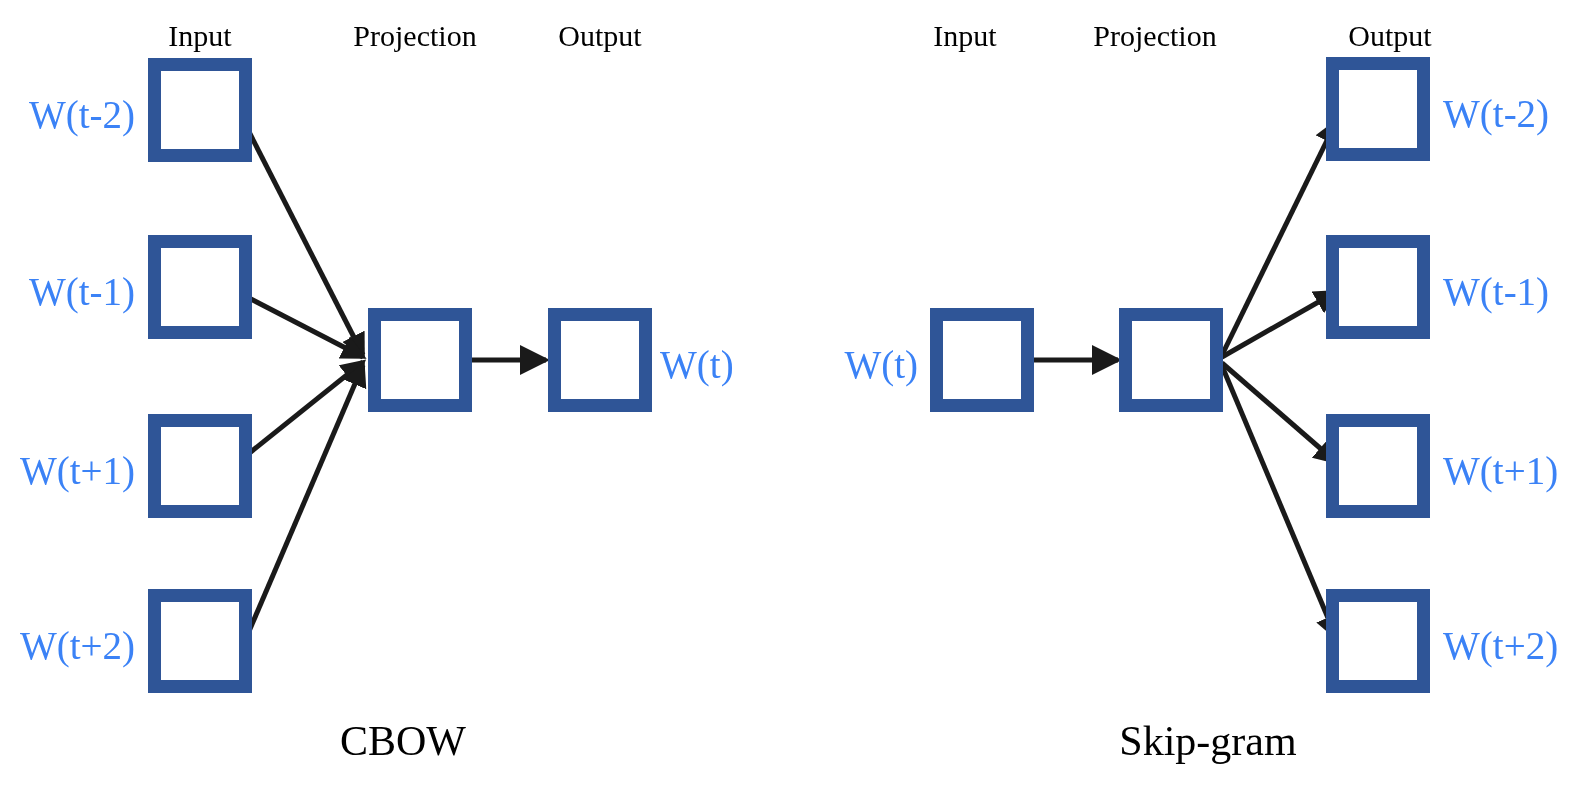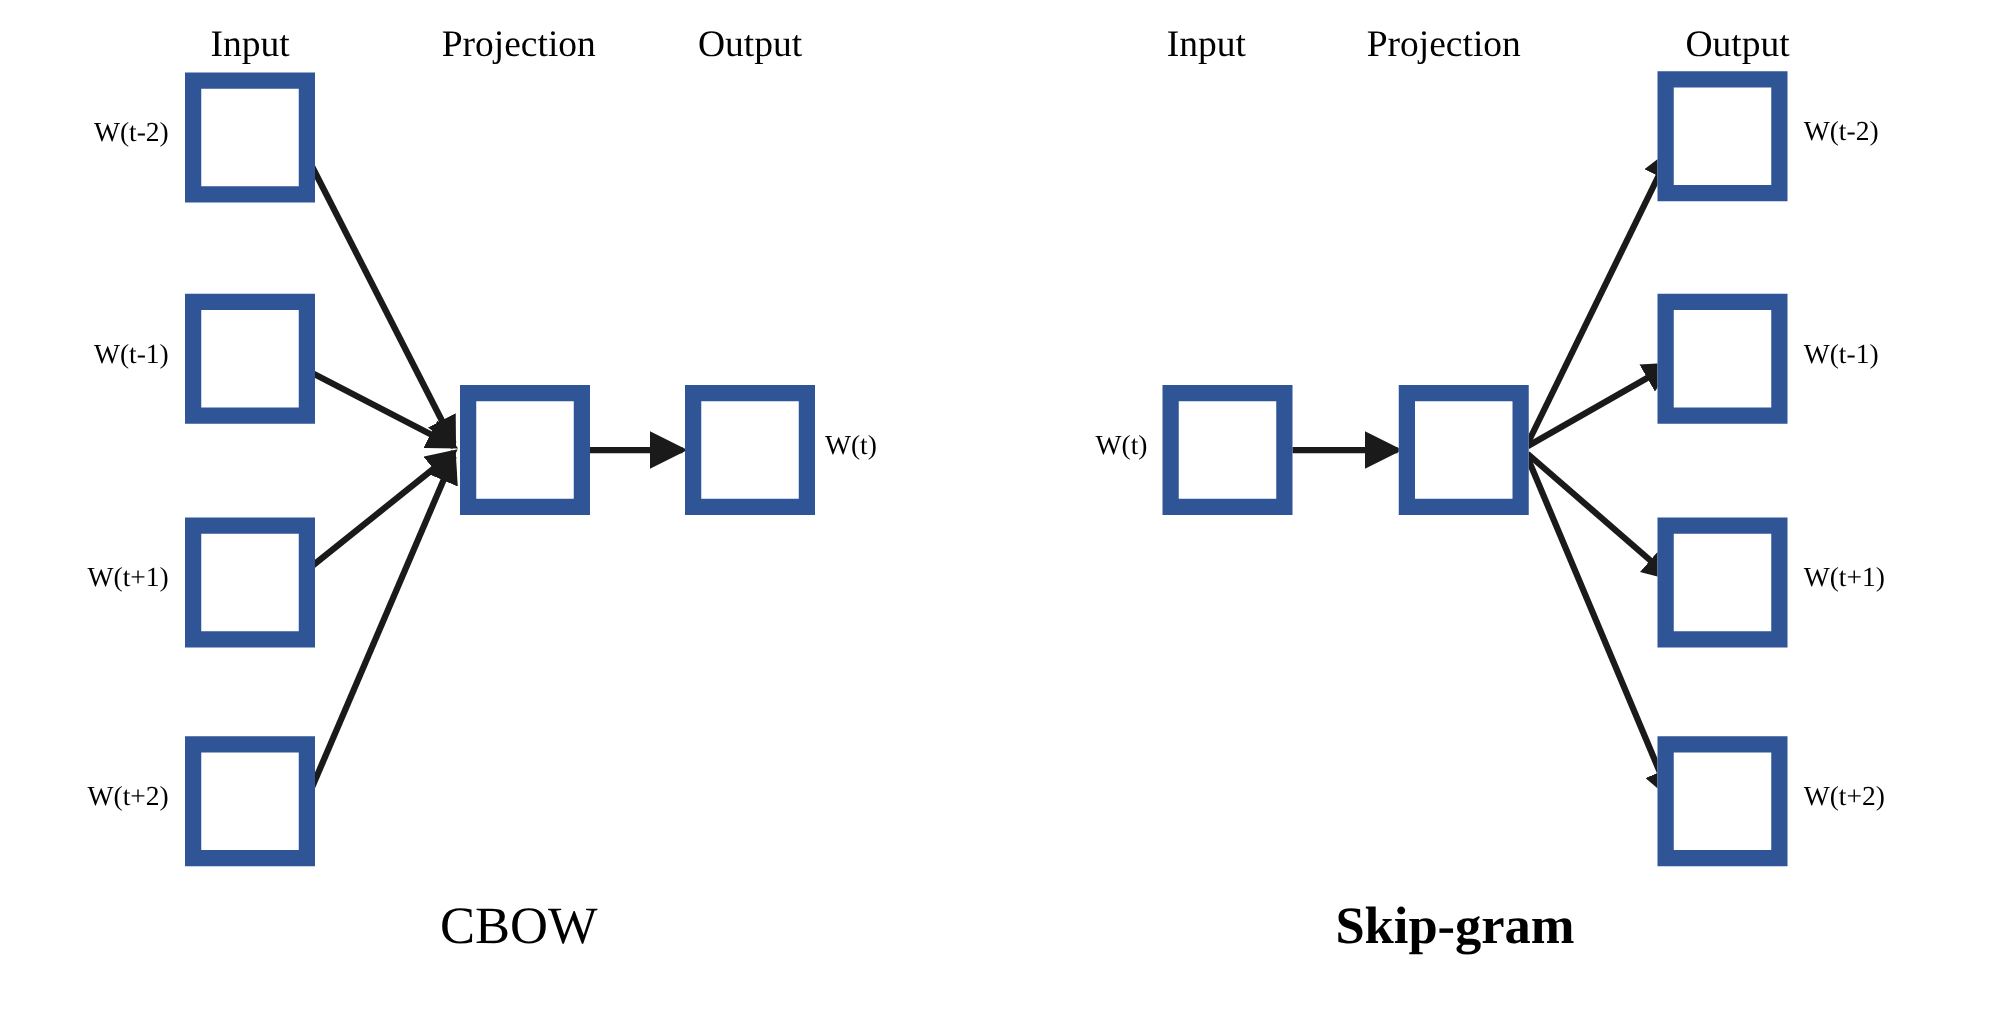--- a/index.html
+++ b/index.html
@@ -33,22 +33,22 @@
     position: absolute;
     color: #000000;
     font-size: 30px;
     line-height: 1;
     white-space: nowrap;
     text-align: center;
     transform: translateX(-50%);
   }
   .node-label {
     position: absolute;
-    color: #000000;
-    font-size: 22px;
+    color: #3b82f6;
+    font-size: 39px;
     line-height: 1;
     white-space: nowrap;
   }
   .node-label.right-of {
     text-align: left;
   }
   .node-label.left-of {
     text-align: right;
     transform: translateX(-100%);
   }
@@ -110,21 +110,21 @@
   <div class="node-label left-of" style="left:135px; top:451px;">W(t+1)</div>
 
   <div class="node-box" style="left:148px; top:589px; width:104px; height:104px;"></div>
   <div class="node-label left-of" style="left:135px; top:626px;">W(t+2)</div>
 
   <div class="node-box" style="left:368px; top:308px; width:104px; height:104px;"></div>
 
   <div class="node-box" style="left:548px; top:308px; width:104px; height:104px;"></div>
   <div class="node-label right-of" style="left:660px; top:345px;">W(t)</div>
 
-  <div class="model-caption" style="left:415px; top:720px;text-align:center;">CBOW</div>
+  <div class="model-caption" style="left:403px; top:720px;text-align:center;">CBOW</div>
 
   <div class="col-header" style="left:965px; top:21px;">Input</div>
   <div class="col-header" style="left:1155px; top:21px;">Projection</div>
   <div class="col-header" style="left:1390px; top:21px;">Output</div>
 
   <div class="node-box" style="left:930px; top:308px; width:104px; height:104px;"></div>
   <div class="node-label left-of" style="left:918px; top:345px;">W(t)</div>
 
   <div class="node-box" style="left:1119px; top:308px; width:104px; height:104px;"></div>
 
@@ -133,15 +133,15 @@
 
   <div class="node-box" style="left:1326px; top:235px; width:104px; height:104px;"></div>
   <div class="node-label right-of" style="left:1443px; top:272px;">W(t-1)</div>
 
   <div class="node-box" style="left:1326px; top:414px; width:104px; height:104px;"></div>
   <div class="node-label right-of" style="left:1443px; top:451px;">W(t+1)</div>
 
   <div class="node-box" style="left:1326px; top:589px; width:104px; height:104px;"></div>
   <div class="node-label right-of" style="left:1443px; top:626px;">W(t+2)</div>
 
-  <div class="model-caption" style="left:1164px; top:720px;font-weight:bold;">Skip-gram</div>
+  <div class="model-caption" style="left:1208px; top:720px;">Skip-gram</div>
 
 </div>
 
 </body></html>

